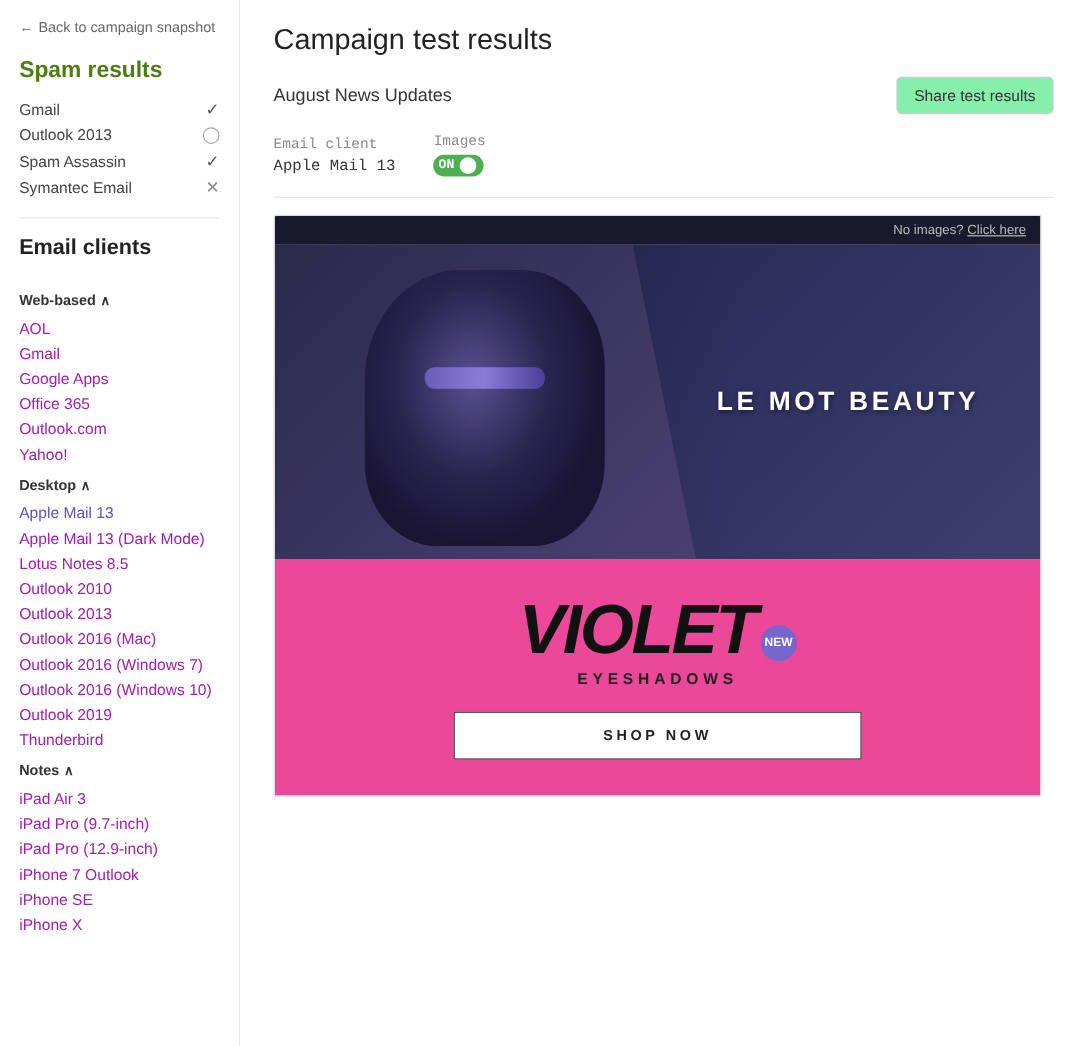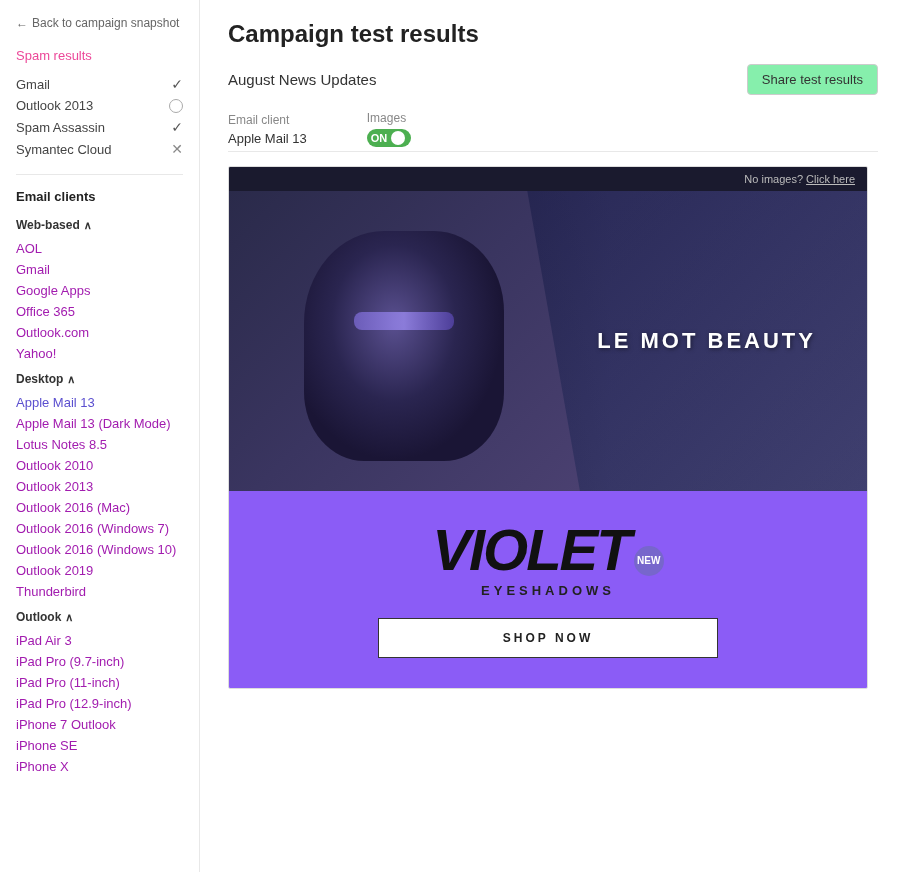--- a/index.html
+++ b/index.html
@@ -26,24 +26,24 @@
       font-size: 12px;
       display: flex;
       align-items: center;
       gap: 4px;
       margin-bottom: 18px;
       cursor: pointer;
       text-decoration: none;
     }
 
     .sidebar-section-title {
-      font-weight: 400;
-      font-size: 13px;
+      font-weight: 700;
+      font-size: 19px;
       margin-bottom: 10px;
-      color: #ec4899;
+      color: #4d7c0f;
     }
 
     .spam-item {
       display: flex;
       align-items: center;
       justify-content: space-between;
       padding: 3px 0;
       font-size: 13px;
       color: #444;
     }
@@ -59,22 +59,22 @@
     }
 
     .sidebar-divider {
       border: none;
       border-top: 1px solid #e8e8e8;
       margin: 14px 0;
     }
 
     .email-clients-title {
       font-weight: 600;
-      font-size: 13px;
-      margin-bottom: 14px;
+      font-size: 18px;
+      margin-bottom: 26px;
       color: #222;
     }
 
     .subsection-header {
       font-weight: 600;
       font-size: 12px;
       color: #333;
       display: flex;
       align-items: center;
       gap: 4px;
@@ -99,21 +99,21 @@
 
     
     .main {
       flex: 1;
       padding: 20px 28px;
       overflow-y: auto;
     }
 
     .page-title {
       font-size: 24px;
-      font-weight: 700;
+      font-weight: 400;
       color: #222;
       margin-bottom: 16px;
     }
 
     .campaign-header {
       display: flex;
       align-items: center;
       justify-content: space-between;
       margin-bottom: 16px;
     }
@@ -130,24 +130,25 @@
       padding: 7px 14px;
       border-radius: 4px;
       font-size: 13px;
       color: #333;
       cursor: pointer;
     }
 
     .result-meta {
       display: flex;
       align-items: center;
-      gap: 60px;
+      gap: 32px;
       margin-bottom: 14px;
       border-bottom: 1px solid #e8e8e8;
-      padding-bottom: 4px;
+      padding-bottom: 17px;
+      font-family: Liberation Mono, monospace;
     }
 
     .meta-label {
       font-size: 12px;
       color: #888;
       margin-bottom: 4px;
     }
     .meta-value {
       font-size: 13px;
       color: #333;
@@ -188,21 +189,21 @@
       color: #bbb;
     }
     .preview-top-bar a {
       color: #bbb;
       text-decoration: underline;
       cursor: pointer;
     }
 
     .preview-hero {
       background: linear-gradient(135deg, #1a1a3e 0%, #2d2d5e 30%, #3a3a6e 60%, #4a4a7e 100%);
-      height: 300px;
+      height: 262px;
       display: flex;
       align-items: center;
       justify-content: center;
       position: relative;
       overflow: hidden;
     }
 
     .hero-overlay {
       position: absolute;
       inset: 0;
@@ -255,21 +256,21 @@
 
     .hero-brand {
       font-size: 22px;
       font-weight: 700;
       letter-spacing: 3px;
       color: #fff;
       text-shadow: 1px 1px 4px rgba(0,0,0,0.5);
     }
 
     .preview-violet-section {
-      background: #8b5cf6;
+      background: #ec4899;
       padding: 30px 20px;
       text-align: center;
     }
 
     .violet-title {
       font-size: 58px;
       font-weight: 900;
       color: #111;
       letter-spacing: -2px;
       line-height: 1;
@@ -339,21 +340,21 @@
     </div>
     <div class="spam-item">
       <span>Outlook 2013</span>
       <span class="spam-icon-radio"></span>
     </div>
     <div class="spam-item">
       <span>Spam Assassin</span>
       <span class="spam-icon-check">✓</span>
     </div>
     <div class="spam-item">
-      <span>Symantec Cloud</span>
+      <span>Symantec Email</span>
       <span class="spam-icon-x">✕</span>
     </div>
   </div>
 
   <hr class="sidebar-divider">
 
   <div class="email-clients-title">Email clients</div>
 
   <div class="subsection-group">
     <div class="subsection-header">
@@ -380,26 +381,25 @@
     <div class="client-item">Outlook 2013</div>
     <div class="client-item">Outlook 2016 (Mac)</div>
     <div class="client-item">Outlook 2016 (Windows 7)</div>
     <div class="client-item">Outlook 2016 (Windows 10)</div>
     <div class="client-item">Outlook 2019</div>
     <div class="client-item">Thunderbird</div>
   </div>
 
   <div class="subsection-group">
     <div class="subsection-header">
-      <span>Outlook</span>
+      <span>Notes</span>
       <span class="chevron-up"></span>
     </div>
     <div class="client-item">iPad Air 3</div>
     <div class="client-item">iPad Pro (9.7-inch)</div>
-    <div class="client-item">iPad Pro (11-inch)</div>
     <div class="client-item">iPad Pro (12.9-inch)</div>
     <div class="client-item">iPhone 7 Outlook</div>
     <div class="client-item">iPhone SE</div>
     <div class="client-item">iPhone X</div>
   </div>
 
 </aside>
 
 <main class="main">
 

